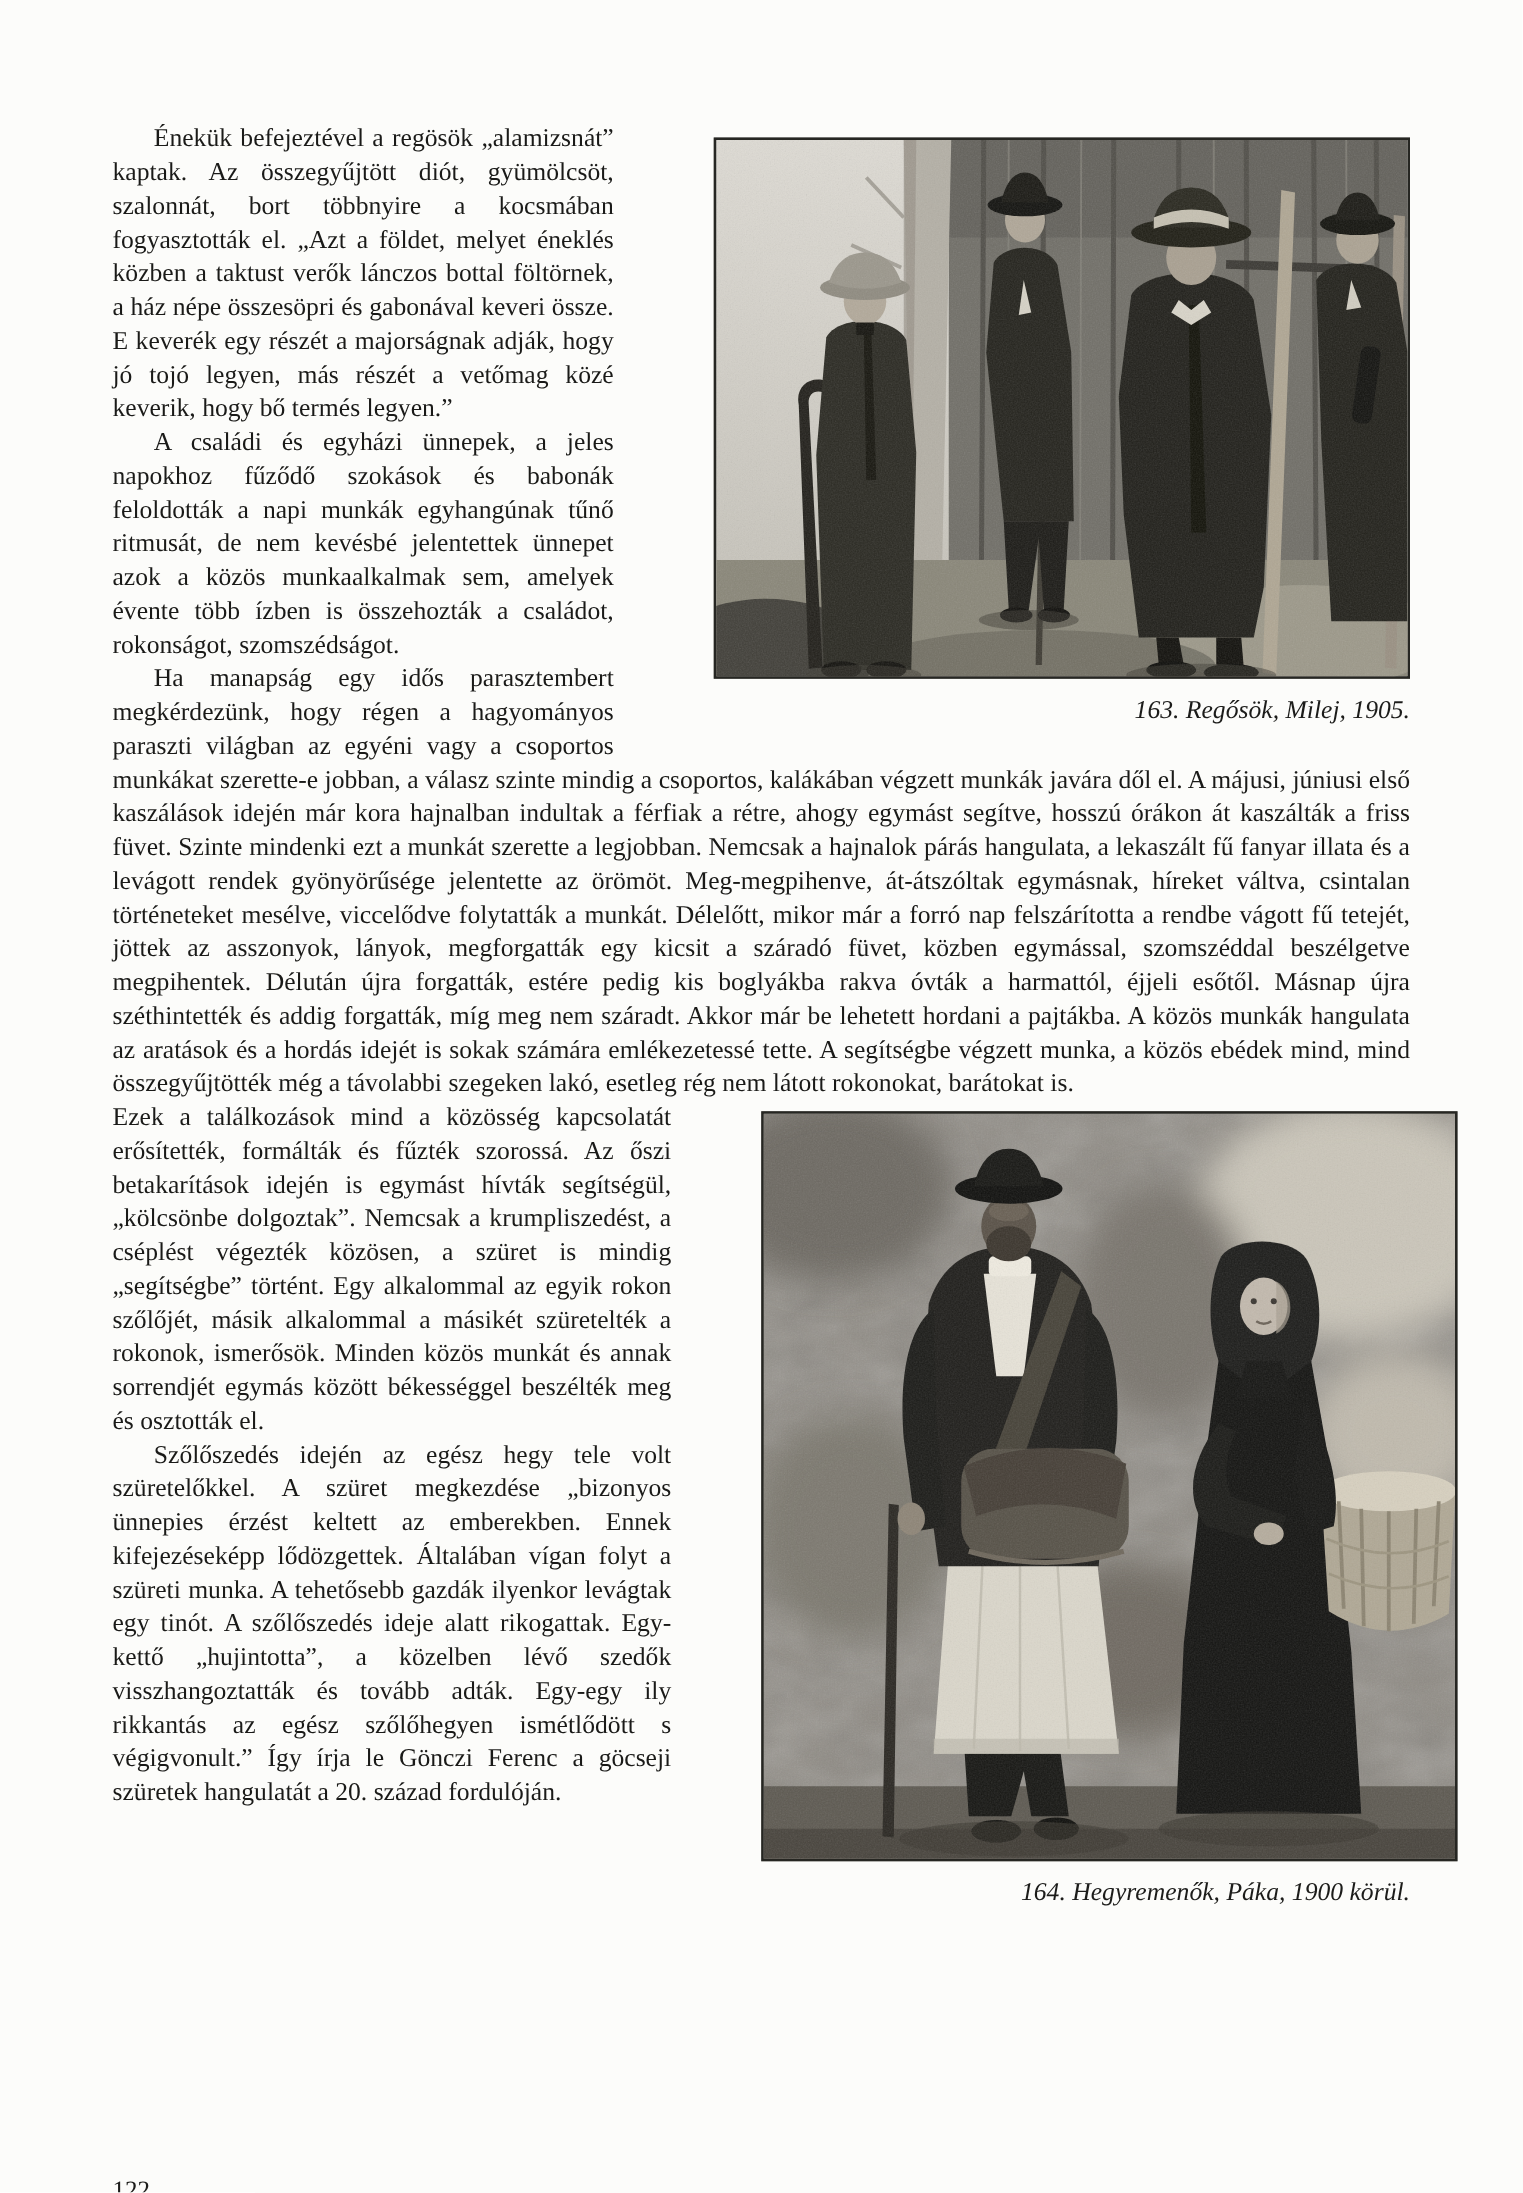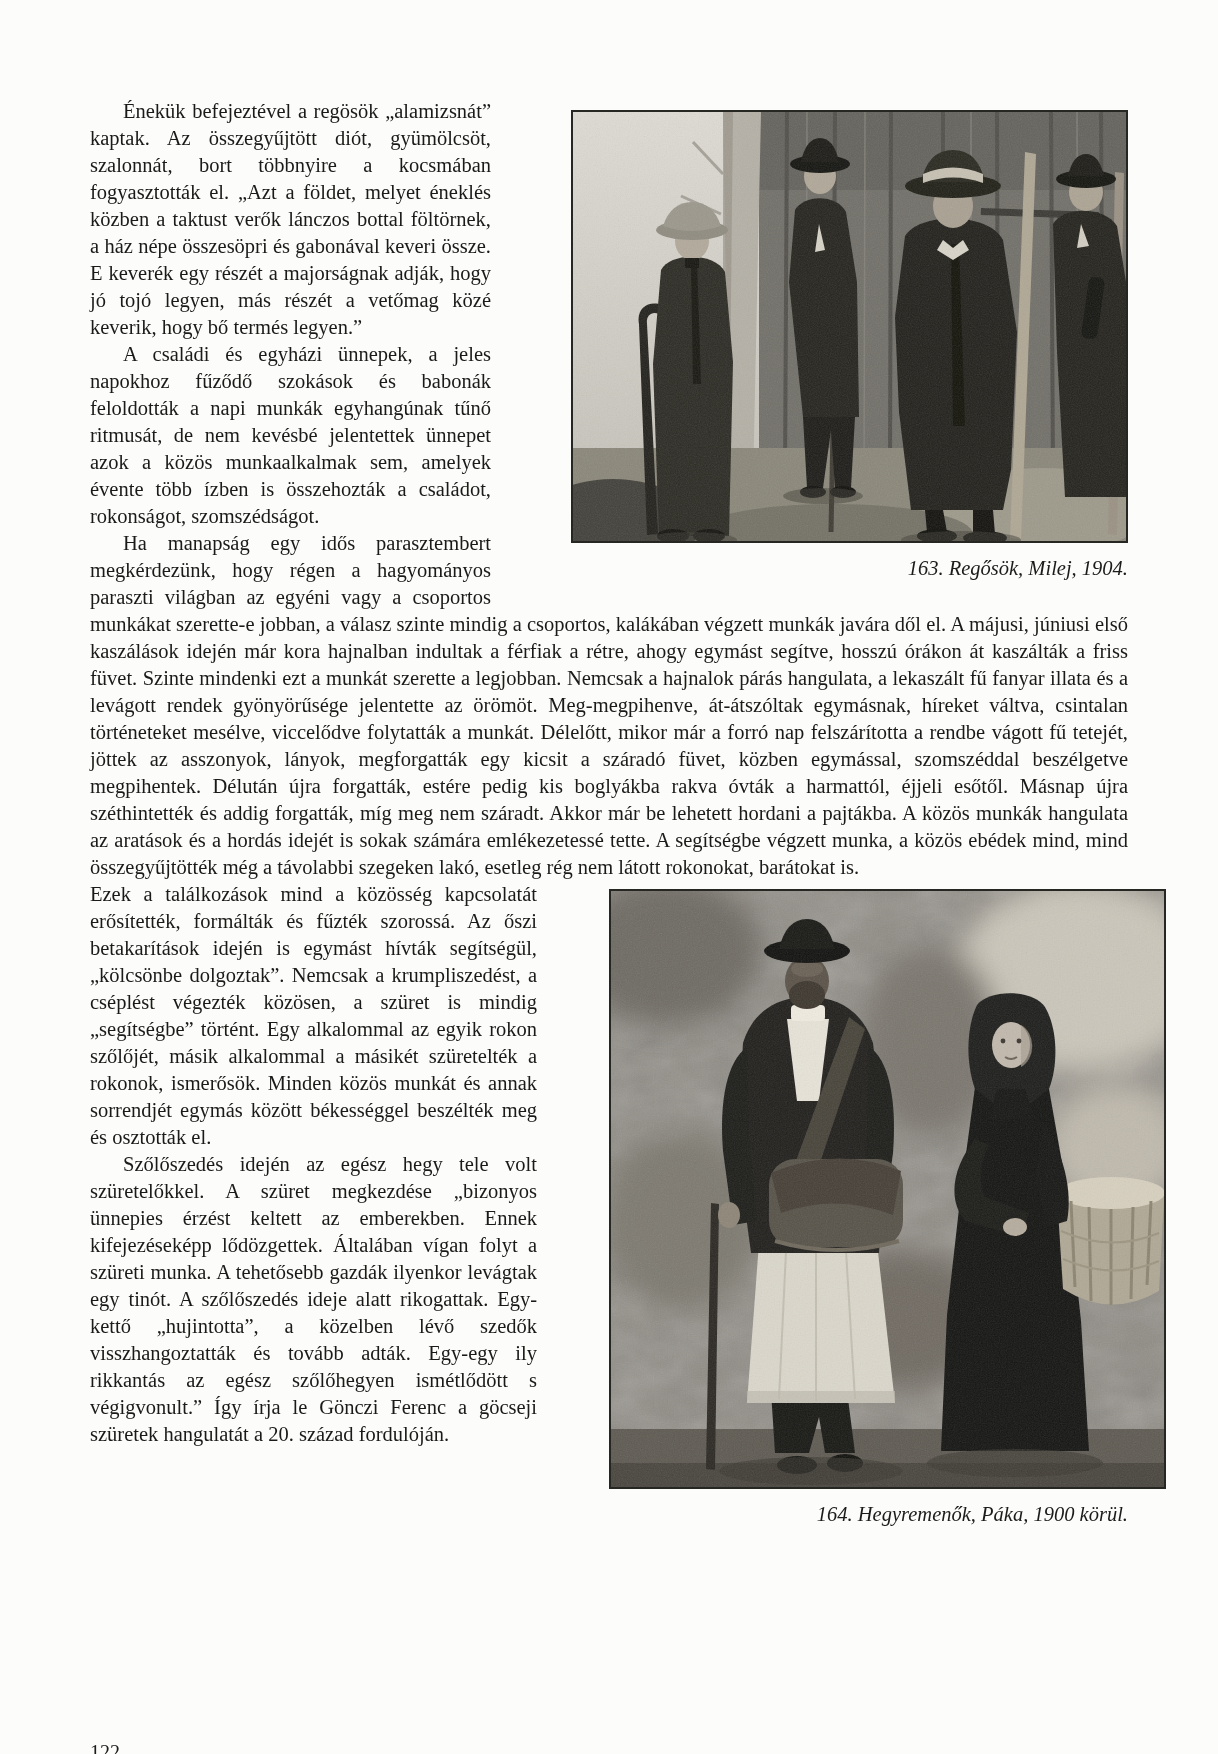--- a/index.html
+++ b/index.html
@@ -130,21 +130,21 @@
           <ellipse cx="513" cy="67" rx="30" ry="9" fill="#14140f"></ellipse>
           <path d="M495,64 q5,-22 18,-22 q13,0 18,22 z" fill="#1c1b16"></path>
           <path d="M508,112 l8,22 -12,2 z" fill="#d2cec2"></path>
           <rect x="512" y="165" width="16" height="62" rx="6" transform="rotate(8 520 196)" fill="#131310"></rect>
         </g>
         <ellipse cx="250" cy="384" rx="40" ry="8" fill="#3f3d36" opacity="0.5"></ellipse>
         <ellipse cx="388" cy="428" rx="60" ry="9" fill="#3f3d36" opacity="0.5"></ellipse>
         <ellipse cx="118" cy="428" rx="46" ry="8" fill="#3f3d36" opacity="0.5"></ellipse>
         <rect width="553" height="429" filter="url(#grainA)" opacity="0.16"></rect>
       </svg>
-      <figcaption>163. Regősök, Milej, 1904.</figcaption>
+      <figcaption>163. Regősök, Milej, 1905.</figcaption>
     </figure>
 
     <p>Énekük befejeztével a regösök „alamizsnát” kaptak. Az összegyűjtött diót, gyümölcsöt, szalonnát, bort többnyire a kocsmában fogyasztották el. „Azt a földet, melyet éneklés közben a taktust verők lánczos bottal föltörnek, a ház népe összesöpri és gabonával keveri össze. E keverék egy részét a majorságnak adják, hogy jó tojó legyen, más részét a vetőmag közé keverik, hogy bő termés legyen.”</p>
     <p>A családi és egyházi ünnepek, a jeles napokhoz fűződő szokások és babonák feloldották a napi munkák egyhangúnak tűnő ritmusát, de nem kevésbé jelentettek ünnepet azok a közös munkaalkalmak sem, amelyek évente több ízben is összehozták a családot, rokonságot, szomszédságot.</p>
     <p>Ha manapság egy idős parasztembert megkérdezünk, hogy régen a hagyományos paraszti világban az egyéni vagy a csoportos munkákat szerette-e jobban, a válasz szinte mindig a csoportos, kalákában végzett munkák javára dől el. A májusi, júniusi első kaszálások idején már kora hajnalban indultak a férfiak a rétre, ahogy egymást segítve, hosszú órákon át kaszálták a friss füvet. Szinte mindenki ezt a munkát szerette a legjobban. Nemcsak a hajnalok párás hangulata, a lekaszált fű fanyar illata és a levágott rendek gyönyörűsége jelentette az örömöt. Meg-megpihenve, át-átszóltak egymásnak, híreket váltva, csintalan történeteket mesélve, viccelődve folytatták a munkát. Délelőtt, mikor már a forró nap felszárította a rendbe vágott fű tetejét, jöttek az asszonyok, lányok, megforgatták egy kicsit a száradó füvet, közben egymással, szomszéddal beszélgetve megpihentek. Délután újra forgatták, estére pedig kis boglyákba rakva óvták a harmattól, éjjeli esőtől. Másnap újra széthintették és addig forgatták, míg meg nem száradt. Akkor már be lehetett hordani a pajtákba. A közös munkák hangulata az aratások és a hordás idejét is sokak számára emlékezetessé tette. A segítségbe végzett munka, a közös ebédek mind, mind összegyűjtötték még a távolabbi szegeken lakó, esetleg rég nem látott rokonokat, barátokat is.</p>
 
     <figure class="fig fig2">
       <svg class="photo" width="553" height="596" viewBox="0 0 553 596" xmlns="http://www.w3.org/2000/svg" role="img">
         <defs>
           <filter id="grainB" x="0" y="0" width="100%" height="100%">

